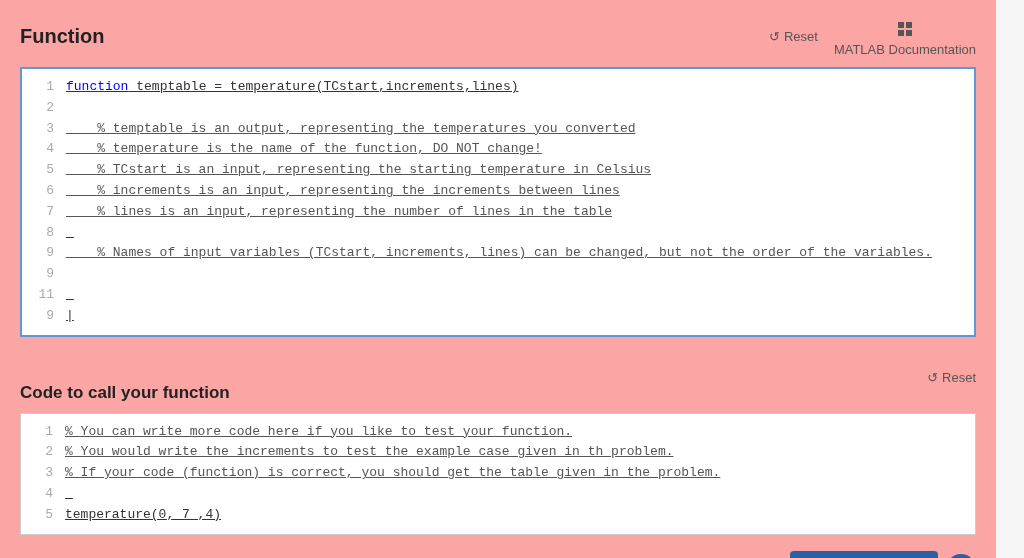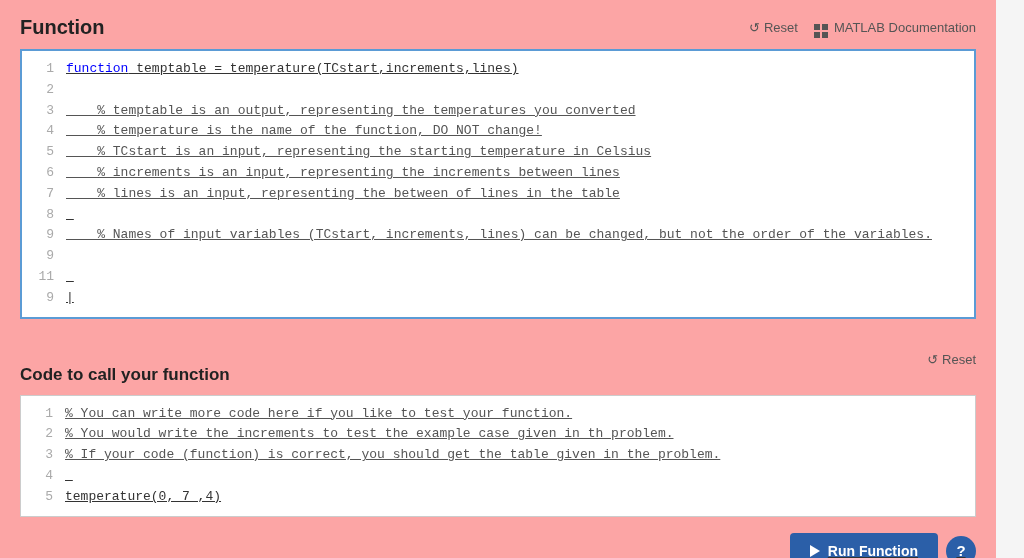--- a/index.html
+++ b/index.html
@@ -43,20 +43,21 @@
       font-size: 13px;
     }
     .matlab-doc-link {
       display: flex;
       align-items: center;
       gap: 6px;
       color: #555;
       font-size: 13px;
       text-decoration: none;
       cursor: pointer;
+      flex-direction: column;
     }
     .code-editor {
       border: 2px solid #5b9bd5;
       background: #fff;
       padding: 8px 0;
       margin-bottom: 16px;
       font-family: 'Courier New', Courier, monospace;
       font-size: 13px;
       line-height: 1.6;
       overflow: auto;
@@ -224,21 +225,21 @@
       <span class="line-content comment">    % TCstart is an input, representing the starting temperature in Celsius</span>
     </div>
 
     <div class="code-line">
       <span class="line-num">6</span>
       <span class="line-content comment">    % increments is an input, representing the increments between lines</span>
     </div>
 
     <div class="code-line">
       <span class="line-num">7</span>
-      <span class="line-content comment">    % lines is an input, representing the between of lines in the table</span>
+      <span class="line-content comment">    % lines is an input, representing the number of lines in the table</span>
     </div>
 
     <div class="code-line">
       <span class="line-num">8</span>
       <span class="line-content"> </span>
     </div>
 
     <div class="code-line">
       <span class="line-num">9</span>
       <span class="line-content comment">    % Names of input variables (TCstart, increments, lines) can be changed, but not the order of the variables.</span>

